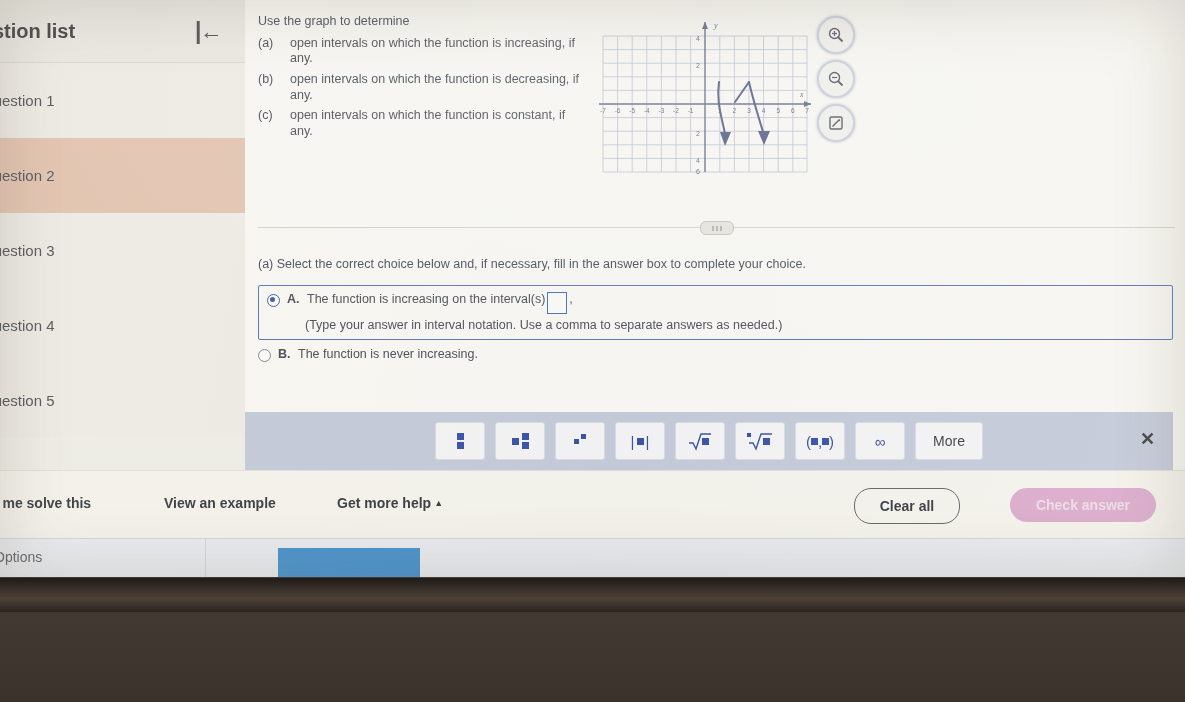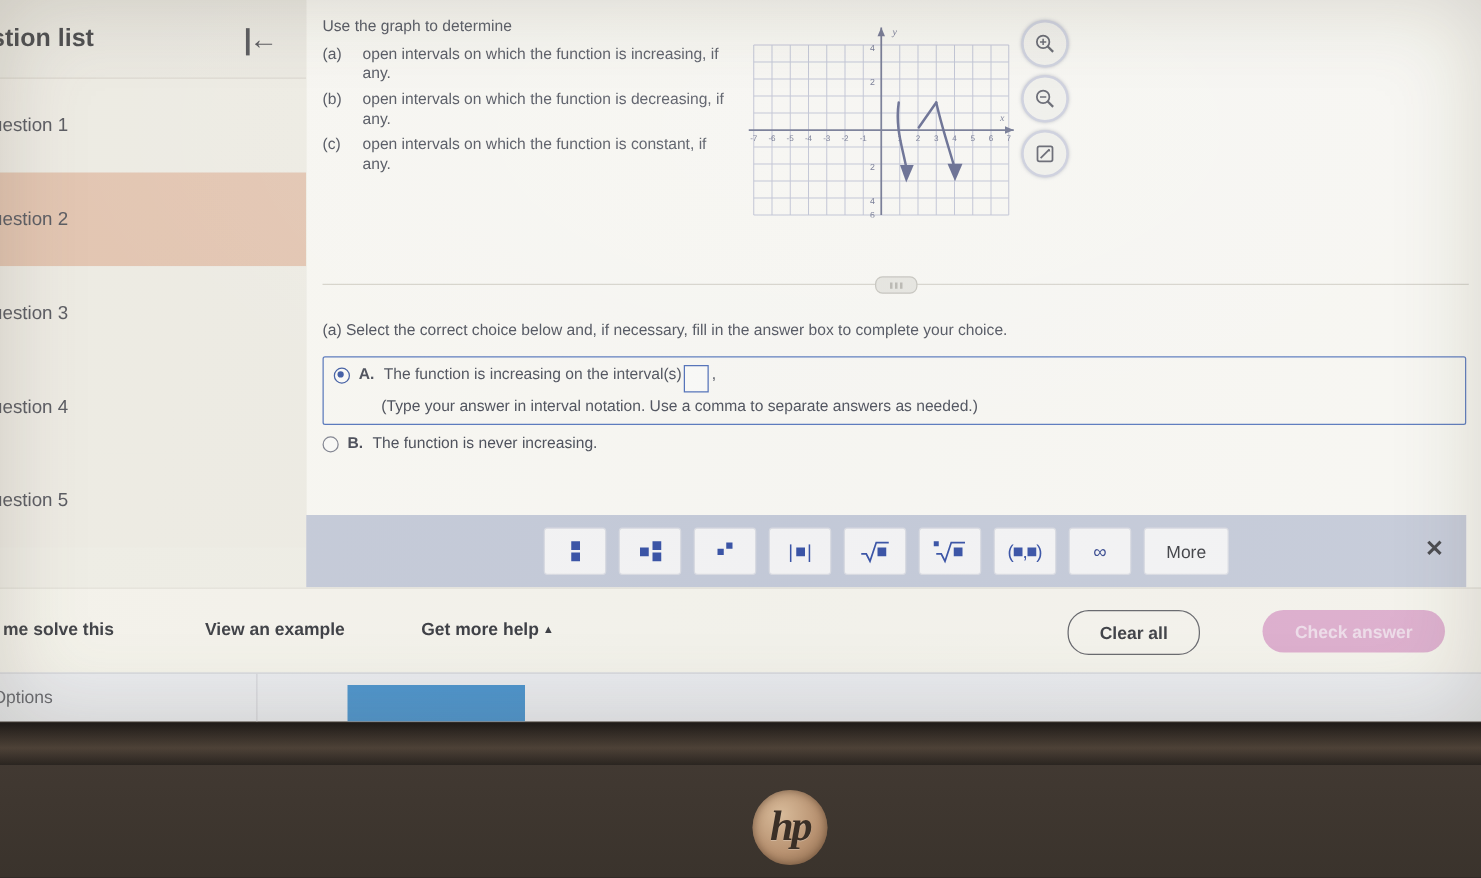--- a/index.html
+++ b/index.html
@@ -354,21 +354,20 @@
     overflow: hidden;
   }
 </style>
 </head>
 <body>
 
 <div id="photo">
 
   <div id="bezel"></div>
   <div id="bezel-sheen"></div>
-  <div id="hp-logo">hp</div>
 
   <div id="screen">
 
     <div id="sidebar">
       <div id="sidebar-header">
         <div id="sidebar-title">Question list</div>
         <div id="collapse-icon">|←</div>
       </div>
 
       <div class="q-item">

